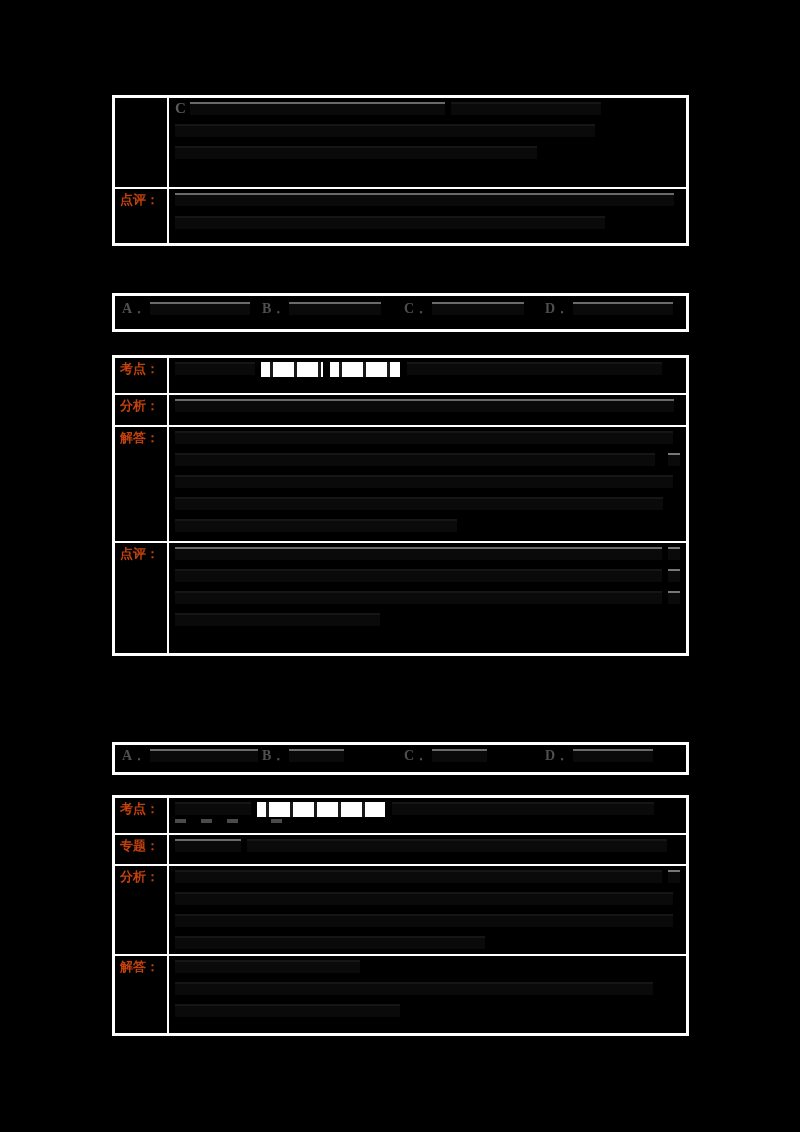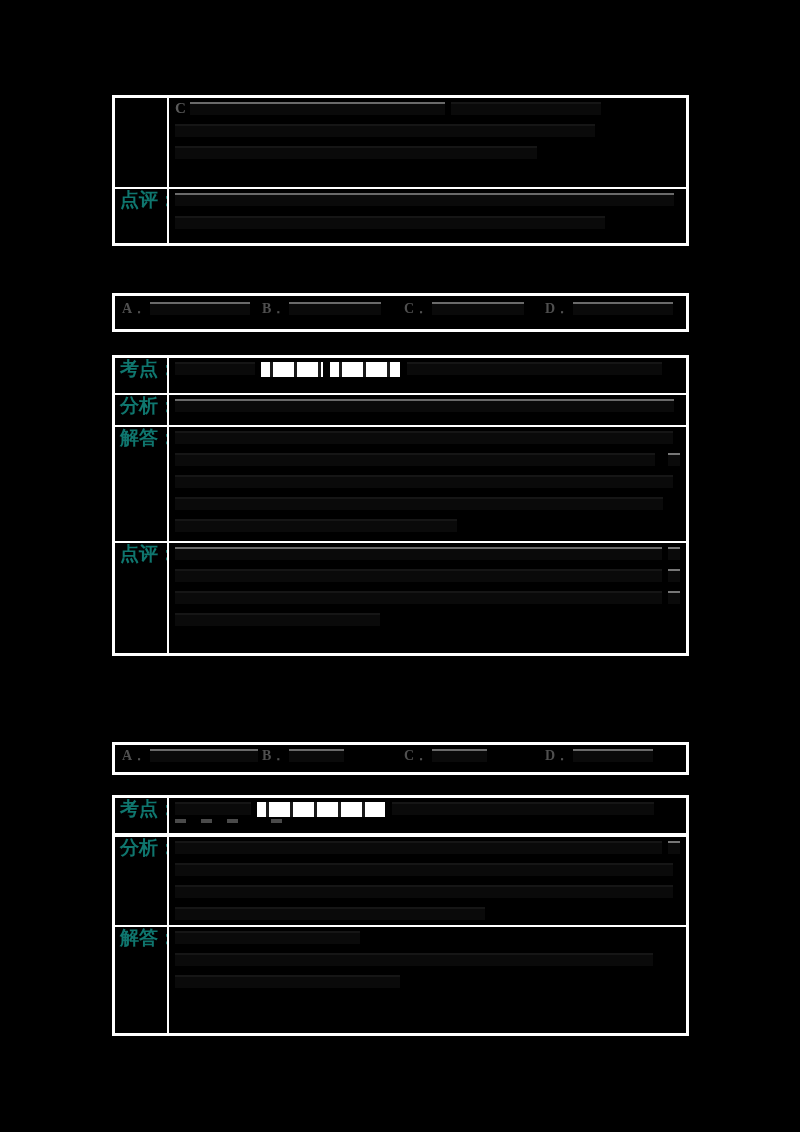--- a/index.html
+++ b/index.html
@@ -3,21 +3,21 @@
 <meta charset="utf-8">
 <style>
   html,body{margin:0;padding:0;background:#000;}
   #page{position:relative;width:800px;height:1132px;background:#000;overflow:hidden;
         font-family:"Liberation Serif","DejaVu Serif",serif;}
   .tbox{position:absolute;box-sizing:border-box;border:3px solid #fff;background:#000;
         display:flex;flex-direction:column;}
   .trow{display:flex;flex-direction:row;flex:0 0 auto;}
   .trow.grow{flex:1 1 auto;}
   .lcell{box-sizing:border-box;width:54px;flex:0 0 54px;border-right:2px solid #fff;
-         padding:3px 2px 0 5px;color:#0f766e;font-weight:bold;font-size:19px;line-height:15px;
+         padding:3px 2px 0 5px;color:#c2410c;font-weight:bold;font-size:13px;line-height:15px;
          letter-spacing:0px;white-space:nowrap;overflow:hidden;}
   .ccell{position:relative;flex:1 1 auto;padding:4px 6px 0 6px;overflow:hidden;}
   .hdiv{height:2px;background:#fff;flex:0 0 auto;}
   .line{display:flex;align-items:flex-start;margin-bottom:9px;}
   .seg{display:inline-block;height:13px;background:#0a0a0a;border-top:2px solid #222;
        box-sizing:border-box;margin-right:6px;}
   .seg.bright{border-top-color:#6a6a6a;}
   .seg.dim{border-top-color:#161616;}
   .seg.edge{margin-left:auto;margin-right:0;width:12px;border-top-color:#777;}
   .chip{display:inline-block;height:15px;background:
@@ -185,20 +185,29 @@
         </div>
         <div class="tickrow">
           <span class="tick"></span>
           <span class="tick"></span>
           <span class="tick"></span>
           <span class="tick" style="margin-left:18px"></span>
         </div>
       </div>
     </div>
     <div class="hdiv"></div>
+    <div class="trow" style="height:29px;">
+      <div class="lcell">专题：</div>
+      <div class="ccell">
+        <div class="line">
+          <span class="seg bright" style="width:66px"></span>
+          <span class="seg dim" style="width:420px"></span>
+        </div>
+      </div>
+    </div>
     <div class="hdiv"></div>
     <div class="trow" style="height:88px;">
       <div class="lcell">分析：</div>
       <div class="ccell">
         <div class="line">
           <span class="seg dim" style="width:488px"></span>
           <span class="seg edge"></span>
         </div>
         <div class="line">
           <span class="seg dim" style="width:498px"></span>

